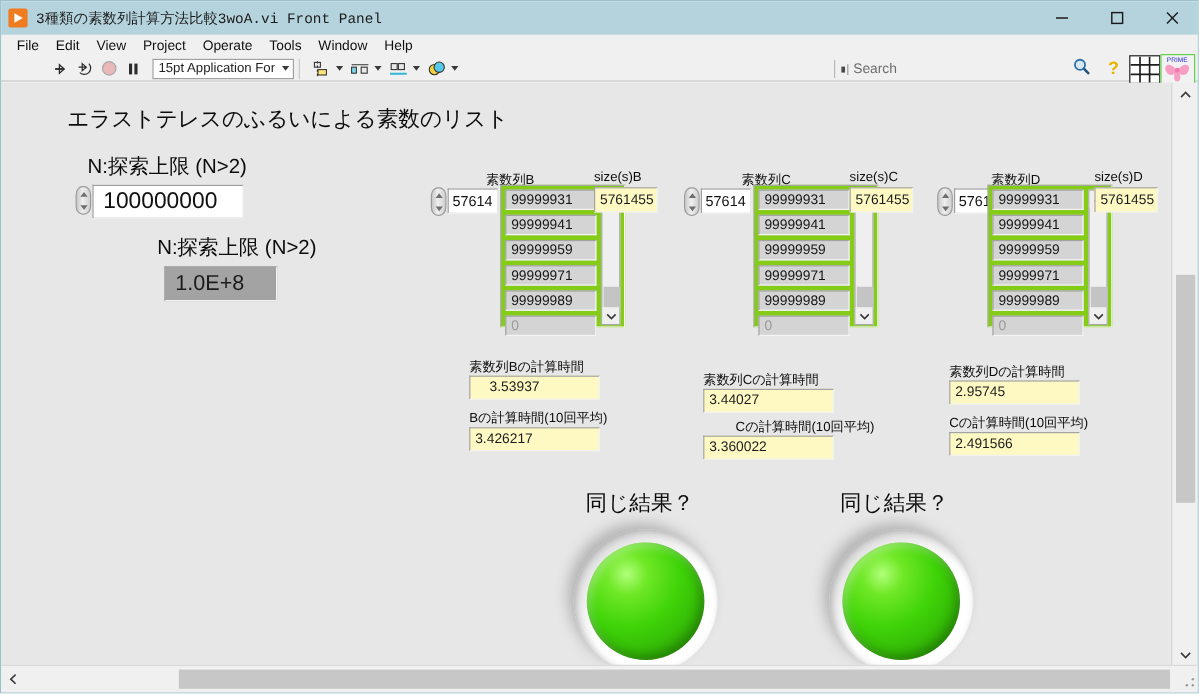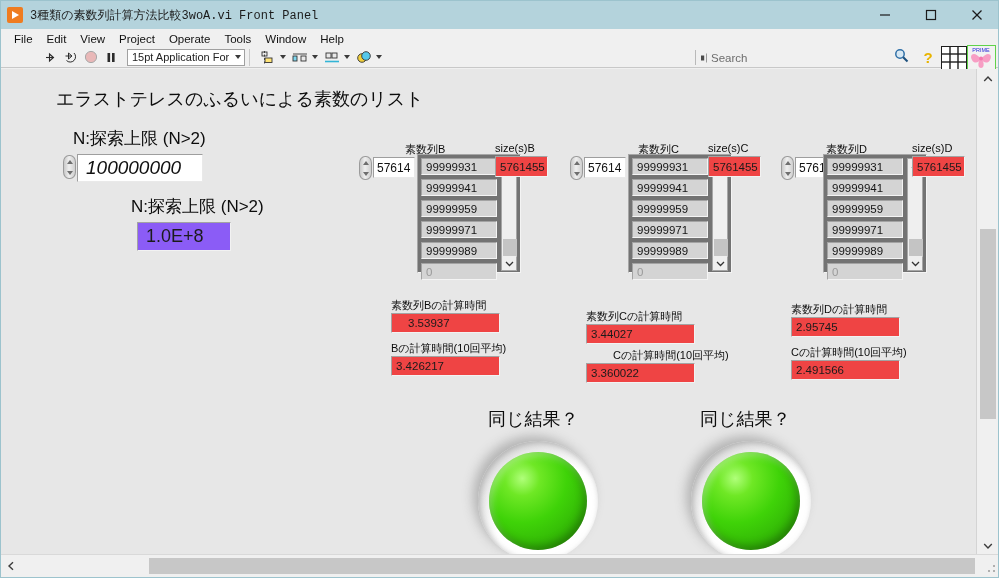--- a/index.html
+++ b/index.html
@@ -239,32 +239,32 @@
     border-bottom: 1px solid #e9e9e9;
     box-sizing: border-box;
     display: flex;
     align-items: center;
     color: #111;
     overflow: hidden;
   }
   
   .num-ind {
     position: absolute;
-    background: #8b5cf6;
+    background: #a3a3a3;
     border-top: 1px solid #a3a3a3;
     border-left: 1px solid #a3a3a3;
     border-right: 1px solid #f2f2f2;
     border-bottom: 1px solid #f2f2f2;
     box-sizing: border-box;
     display: flex;
     align-items: center;
     color: #1b1b1b;
     overflow: hidden;
   }
-  .num-ind.light { background: #ef4444; }
+  .num-ind.light { background: #fef9c3; }
 
   
   .spinner {
     position: absolute;
     width: 13px; height: 24px;
     background: linear-gradient(to right,#c9c9c9,#efefef 45%,#cfcfcf);
     border: 1px solid #9b9b9b;
     border-radius: 6px/7px;
     box-sizing: border-box;
     display: flex;
@@ -276,21 +276,21 @@
     width: 0; height: 0;
     border-left: 3px solid transparent;
     border-right: 3px solid transparent;
   }
   .spinner .tri-up { border-bottom: 4px solid #6e6e6e; }
   .spinner .tri-dn { border-top: 4px solid #6e6e6e; }
 
   
   .array-box {
     position: absolute;
-    background: #737373;
+    background: #84cc16;
     border-top: 1px solid #a6a6a6;
     border-left: 1px solid #a6a6a6;
     border-right: 1px solid #f4f4f4;
     border-bottom: 1px solid #f4f4f4;
     box-sizing: border-box;
   }
   .array-cells {
     position: absolute;
     left: 3px; top: 3px;
     width: 76px;
@@ -564,21 +564,21 @@
 
   <div class="canvas">
 
     <div class="lbl lbl-title" style="left:55px; top:18px;">エラストテレスのふるいによる素数のリスト</div>
 
     <div class="lbl lbl-big" style="left:72px; top:58px;">N:探索上限 (N&gt;2)</div>
     <div class="spinner" style="left:62px; top:86px;">
       <div class="tri-up"></div>
       <div class="tri-dn"></div>
     </div>
-    <div class="num-ctrl" style="left:76px; top:85px; width:126px; height:28px; font-size:19px; padding-left:8px;font-style:italic;">100000000</div>
+    <div class="num-ctrl" style="left:76px; top:85px; width:126px; height:28px; font-size:19px; padding-left:8px;">100000000</div>
 
     <div class="lbl lbl-big" style="left:130px; top:126px;">N:探索上限 (N&gt;2)</div>
     <div class="num-ind" style="left:136px; top:153px; width:94px; height:29px; font-size:18px; padding-left:8px;">1.0E+8</div>
 
     <div class="lbl lbl-sm" style="left:404px; top:73px;">素数列B</div>
     <div class="spinner" style="left:358px; top:87px;">
       <div class="tri-up"></div>
       <div class="tri-dn"></div>
     </div>
     <div class="num-ctrl" style="left:372px; top:88px; width:42px; height:21px; font-size:12px; padding-left:3px;">57614</div>
@@ -608,21 +608,21 @@
     </div>
 
     <div class="lbl lbl-sm" style="left:494px; top:73px;">size(s)B</div>
     <div class="num-ind light" style="left:494px; top:87px; width:53px; height:21px; font-size:11.5px; padding-left:4px;">5761455</div>
 
     <div class="lbl lbl-sm" style="left:390px; top:229px;">素数列Bの計算時間</div>
     <div class="num-ind light" style="left:390px; top:244px; width:109px; height:20px; font-size:11.5px; padding-left:16px;">3.53937</div>
     <div class="lbl lbl-sm" style="left:390px; top:272px;">Bの計算時間(10回平均)</div>
     <div class="num-ind light" style="left:390px; top:287px; width:109px; height:20px; font-size:11.5px; padding-left:4px;">3.426217</div>
 
-    <div class="lbl lbl-sm" style="left:617px; top:73px;margin-left:20px;">素数列C</div>
+    <div class="lbl lbl-sm" style="left:617px; top:73px;">素数列C</div>
     <div class="spinner" style="left:569px; top:87px;">
       <div class="tri-up"></div>
       <div class="tri-dn"></div>
     </div>
     <div class="num-ctrl" style="left:583px; top:88px; width:42px; height:21px; font-size:12px; padding-left:3px;">57614</div>
 
     <div class="array-box" style="left:627px; top:85px; width:104px; height:119px;">
       <div class="array-cells">
         <div class="cell">99999931</div>
         <div class="cell">99999941</div>

